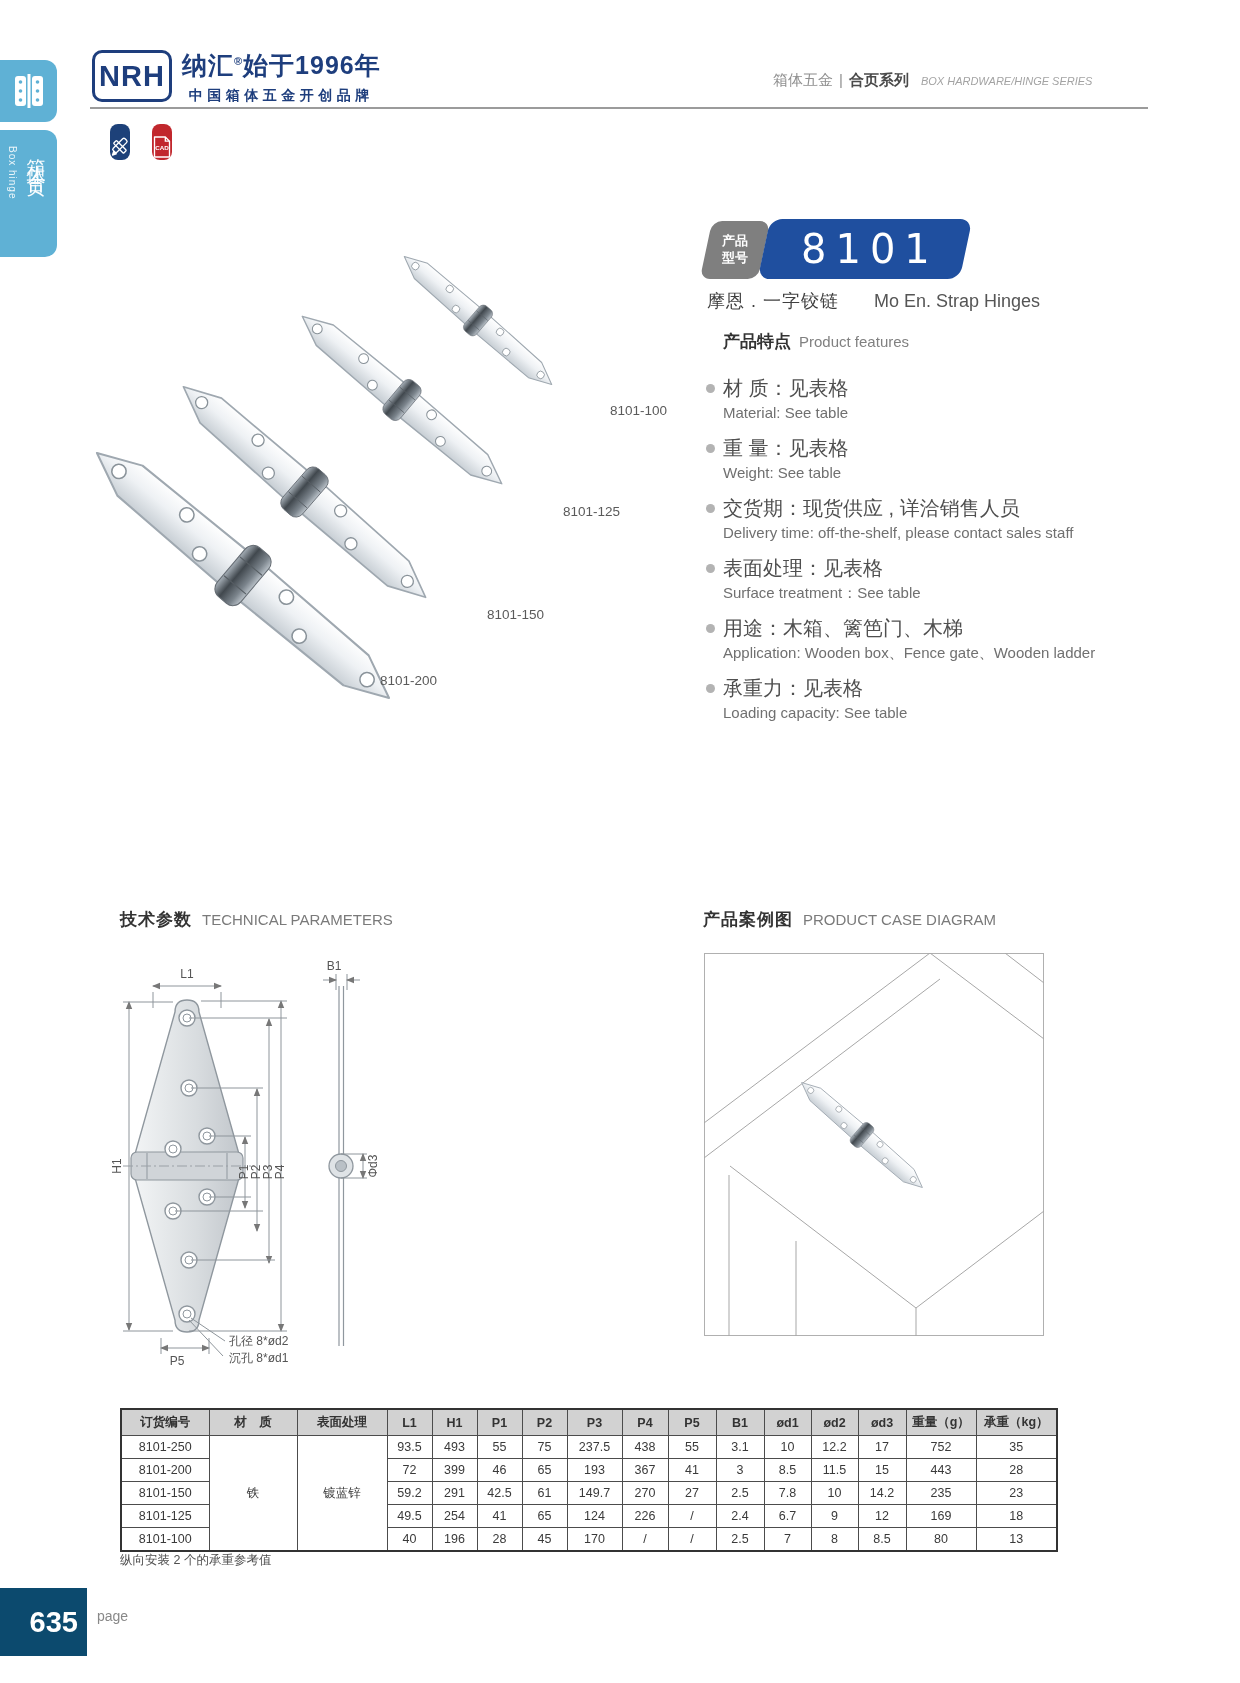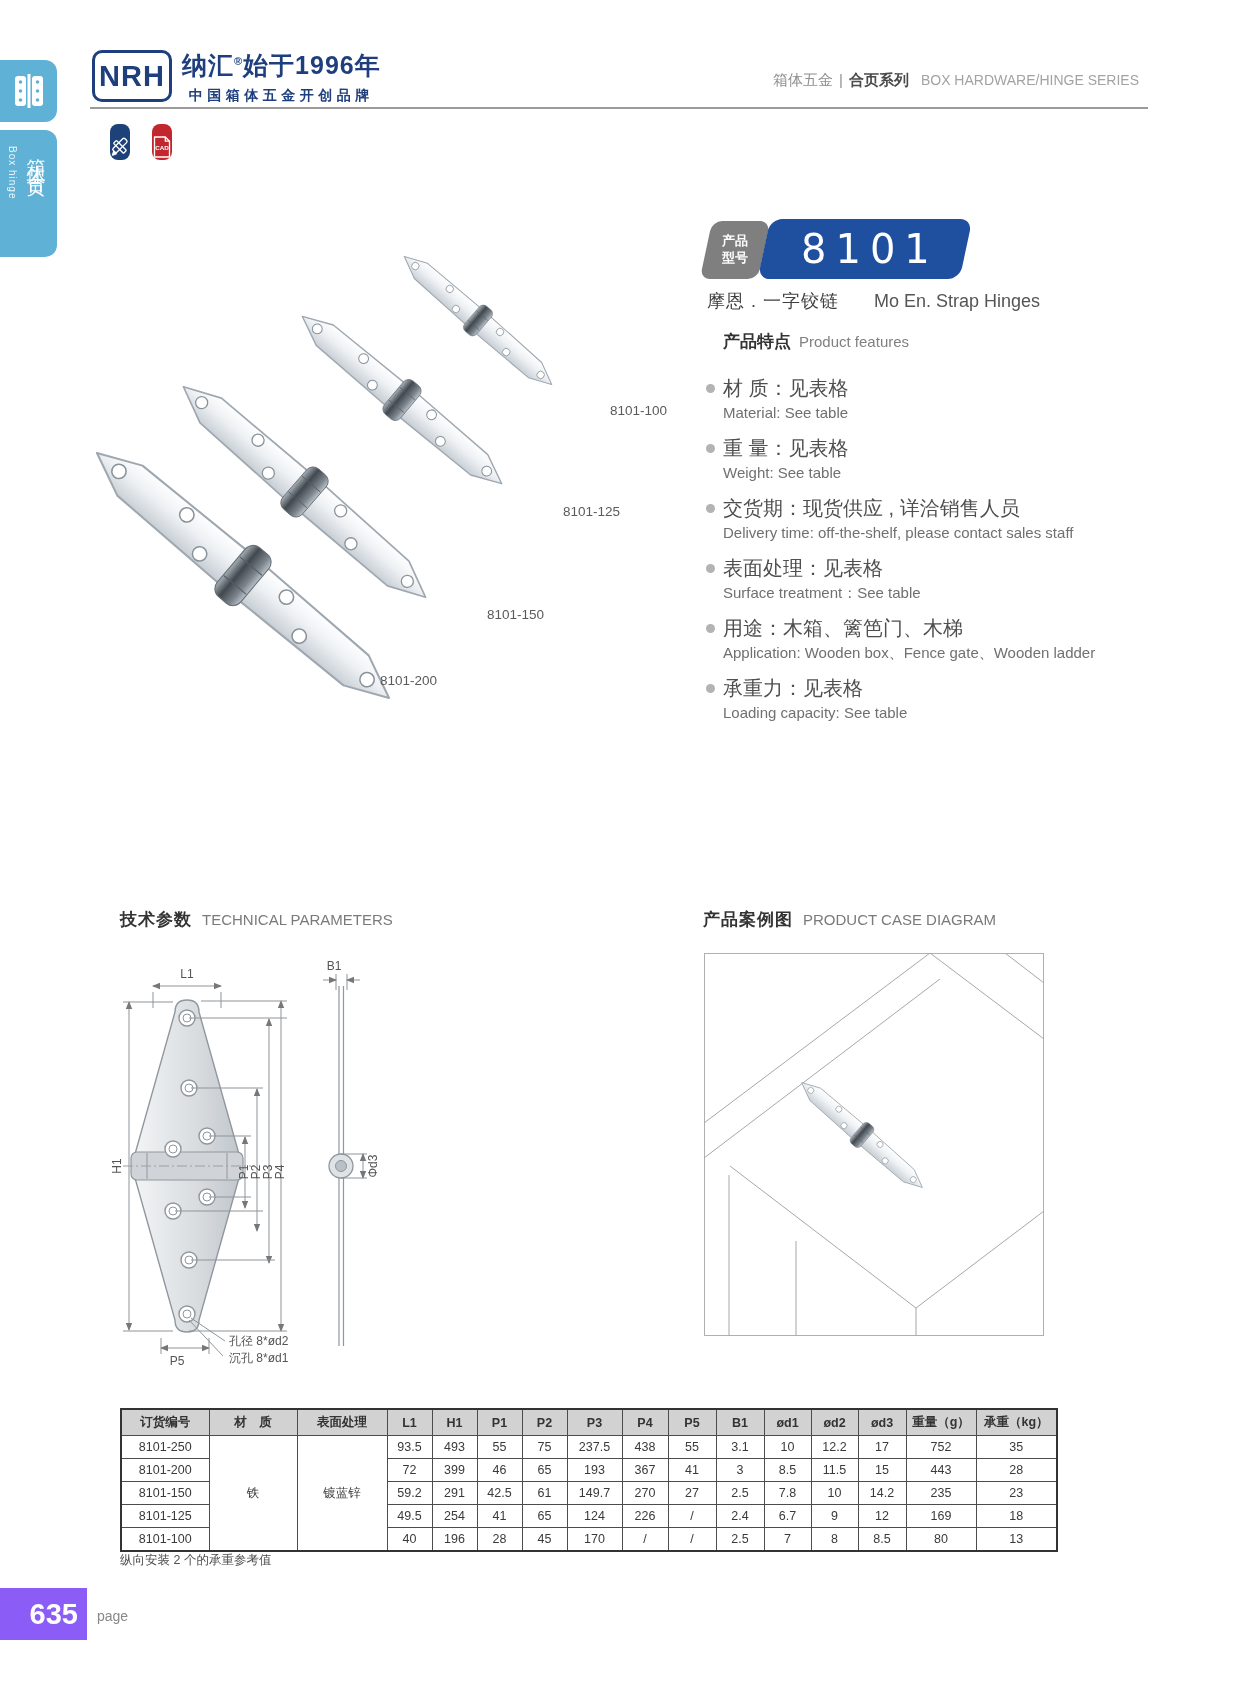--- a/index.html
+++ b/index.html
@@ -20,21 +20,21 @@
             border-radius:10px;display:flex;align-items:center;justify-content:center;}
   .logo-text{font-size:29px;font-weight:bold;color:#1e3e7d;letter-spacing:1px;}
   .brand{position:absolute;left:182px;top:49px;color:#1e3e7d;}
   .brand-title{font-size:25px;font-weight:bold;letter-spacing:1px;}
   .brand-title sup{font-size:11px;}
   .brand-sub{font-size:14px;font-weight:bold;letter-spacing:4.5px;margin-top:5px;text-align:center;}
   .series{position:absolute;top:71px;left:773px;white-space:nowrap;}
   .series .cn-l{font-size:15px;color:#8f8f8f;}
   .series .bar{font-size:15px;color:#8f8f8f;margin:0 6px;}
   .series .cn-r{font-size:15px;color:#4a4a4a;font-weight:bold;}
-  .series .en{font-size:14px;color:#a3a3a3;margin-left:12px;}
+  .series .en{font-size:11px;color:#a3a3a3;margin-left:12px;font-style:italic;}
   .hr-top{position:absolute;left:90px;top:107px;width:1058px;height:2px;background:#9b9b9b;}
 
   .sq-icon{position:absolute;top:124px;width:20px;height:36px;border-radius:8px;
            display:flex;align-items:flex-end;justify-content:center;}
   #icon-tools{left:110px;background:#1d4179;}
   #icon-cad{left:152px;background:#c1272d;}
 
   
   .model-tag{position:absolute;left:706px;top:221px;width:58px;height:58px;background:#7f7f7f;
              border-radius:10px;transform:skewX(-12deg);display:flex;align-items:center;justify-content:center;}
@@ -83,21 +83,21 @@
 
   
   #spec-table{position:absolute;left:120px;top:1408px;width:936px;border-collapse:collapse;
               table-layout:fixed;font-size:12.5px;color:#333;text-align:center;border:2px solid #333;}
   #spec-table th{background:#d2d2d2;border:1px solid #4c4c4c;height:25px;font-weight:600;
               font-size:12.5px;padding:0;}
   #spec-table td{border:1px solid #4c4c4c;height:22px;padding:0;color:#3a3a3a;}
   .footnote{position:absolute;left:120px;top:1552px;font-size:12.5px;color:#4f4f4f;}
 
   
-  .page-badge{position:absolute;left:0;top:1588px;width:87px;height:52px;background:#8b5cf6;
+  .page-badge{position:absolute;left:0;top:1588px;width:87px;height:68px;background:#0c4a6e;
               display:flex;align-items:center;justify-content:flex-end;}
   .page-num{color:#fff;font-size:29px;font-weight:bold;margin-right:9px;}
   .page-word{position:absolute;left:97px;top:1608px;font-size:14px;color:#888;}
 
   svg text{font-family:"Liberation Sans","DejaVu Sans",sans-serif;}
 </style>
 </head>
 <body>
 
 <div class="page">

